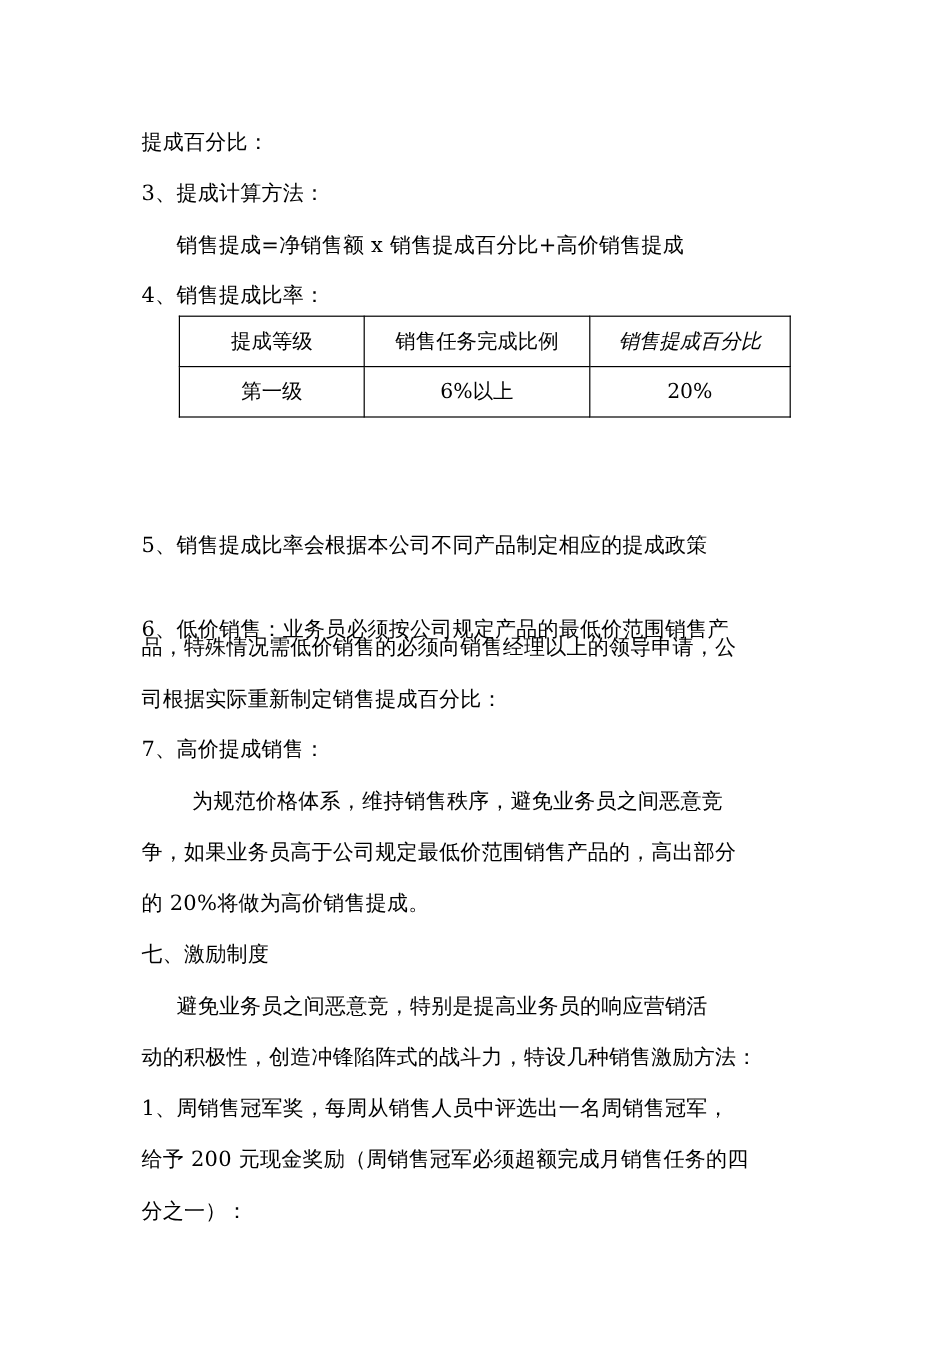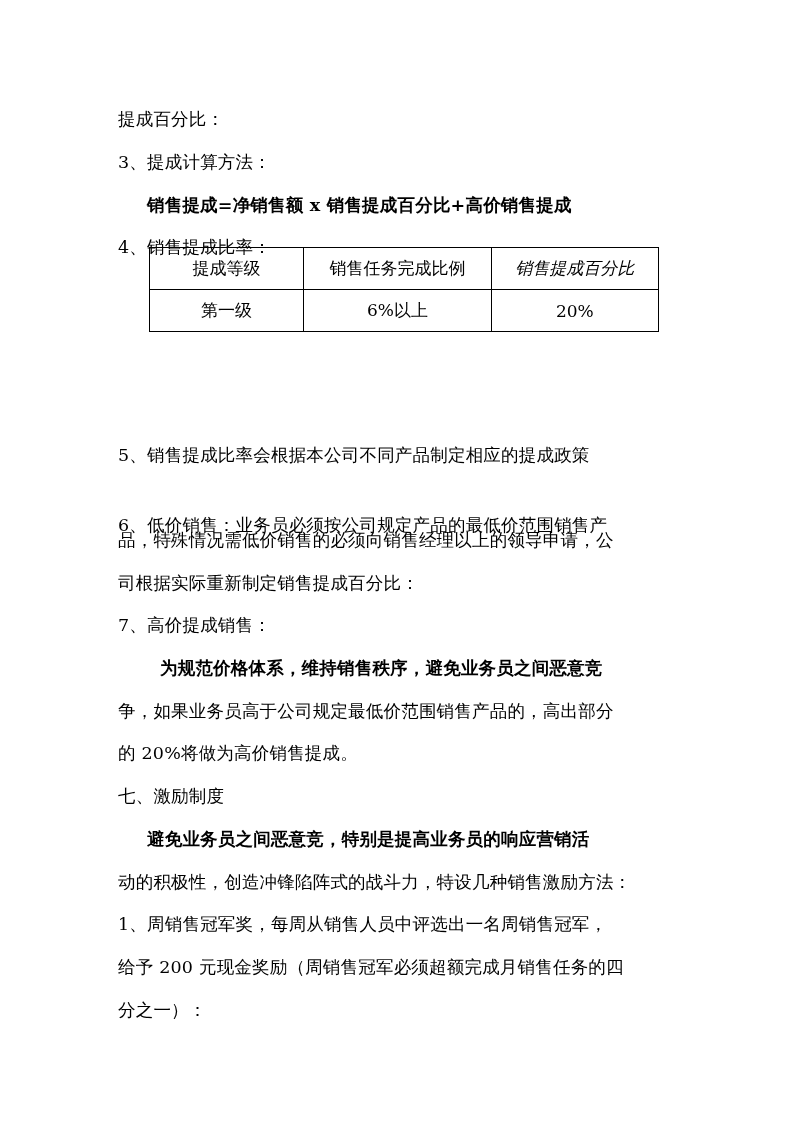--- a/index.html
+++ b/index.html
@@ -5,24 +5,24 @@
   html, body { margin: 0; padding: 0; background: #ffffff; }
   body {
     width: 793px; height: 1122px; position: relative; overflow: hidden;
     font-family: "DejaVu Serif", "Liberation Serif", serif;
     color: #000; font-size: 17.5px;
   }
   .line {
     position: absolute; left: 118px; white-space: nowrap;
     line-height: 22px; letter-spacing: 0.2px;
   }
-  .indent1 { left: 147px; font-weight: bold; }
-  .indent2 { left: 160px; font-weight: bold; }
+  .indent1 { left: 147px; }
+  .indent2 { left: 160px; }
   table.rates {
-    position: absolute; left: 149px; top: 247px;
+    position: absolute; left: 149px; top: 263px;
     width: 510px; border-collapse: collapse;
   }
   table.rates td {
     border: 1.3px solid #000; text-align: center; height: 41px;
     padding: 0; font-size: 17px;
   }
   table.rates td.c1 { width: 152px; }
   table.rates td.c2 { width: 185px; }
   table.rates td.c3 { width: 165px; font-style: italic; }
 </style>

